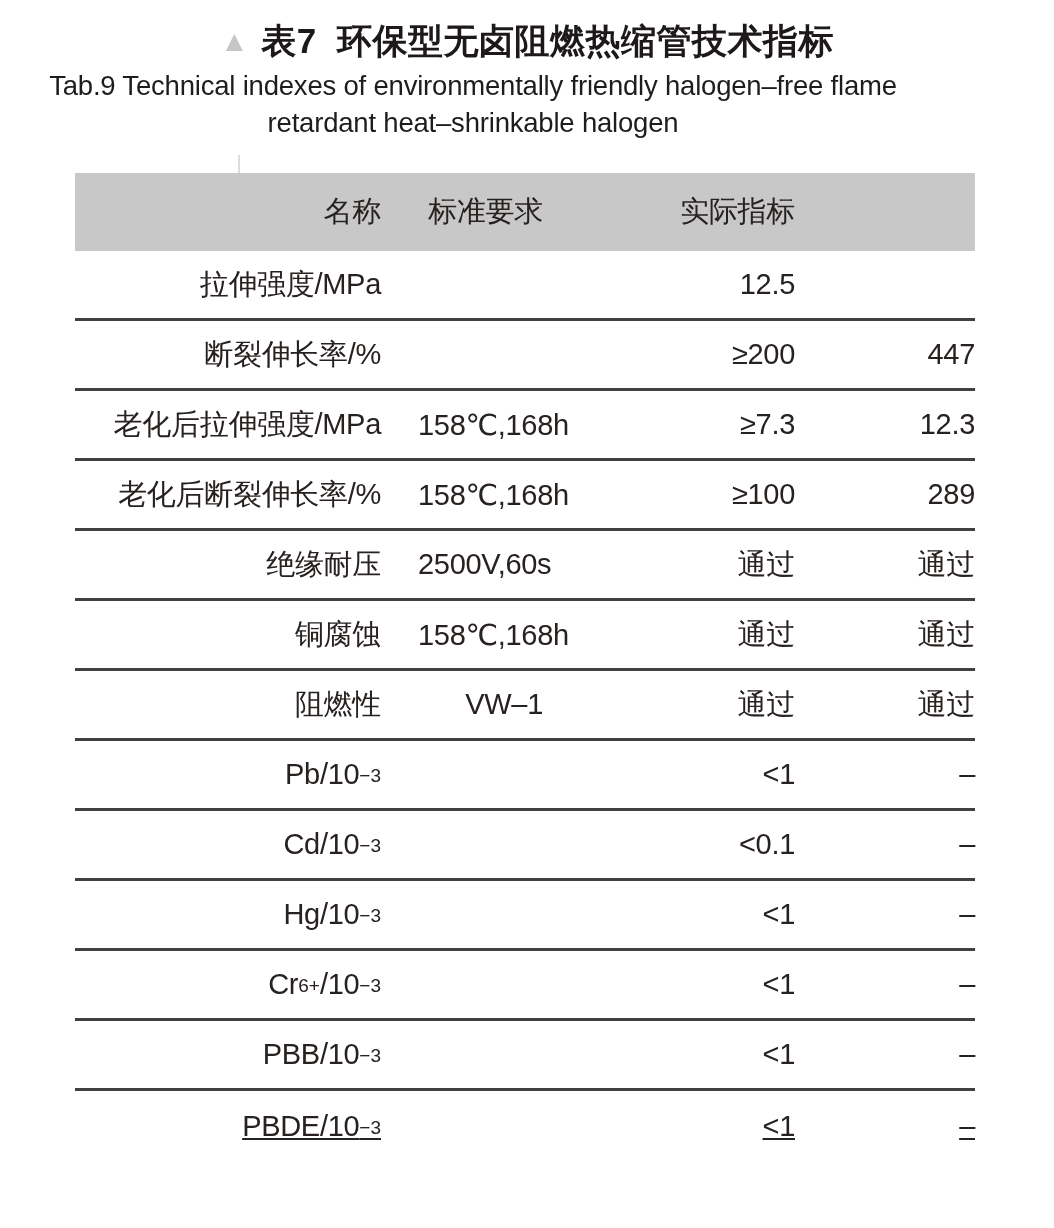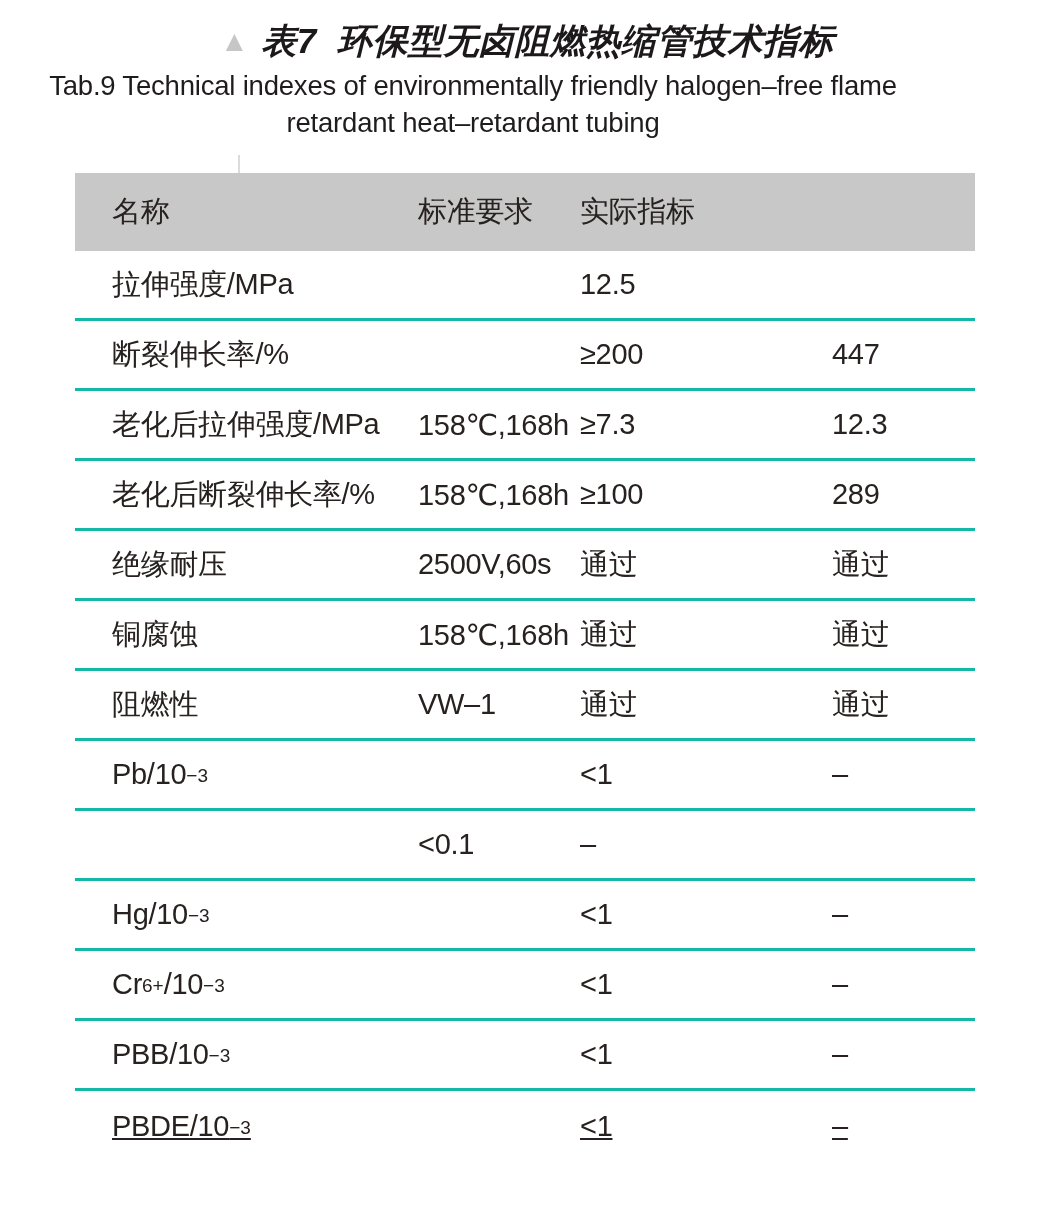--- a/index.html
+++ b/index.html
@@ -14,21 +14,21 @@
   .page { position: absolute; inset: 0; }
 
   
   .title-zh {
     position: absolute; top: 18px; left: 0; width: 1054px;
     text-align: center;
     font-size: 35px; font-weight: 700;
     color: #1d191a;
     letter-spacing: 0.5px;
   }
-  .title-zh .zh-text { white-space: pre; font-style: italic; }
+  .title-zh .zh-text { white-space: pre; }
   .tri {
     color: #c6c6c8;
     font-size: 29px;
     margin-right: 12px;
     vertical-align: 2px;
     font-weight: 400;
   }
   .title-en {
     position: absolute; top: 67px; left: 0; width: 946px;
     text-align: center;
@@ -47,29 +47,29 @@
     display: grid;
     grid-template-columns: 34% 18% 28% 20%;
     align-items: center;
     font-size: 29px;
     font-weight: 500;
     color: #27211f;
   }
   .row {
     height: 70px;
     box-sizing: border-box;
-    border-bottom: 3px solid #14b8a6;
+    border-bottom: 3px solid #404040;
     display: grid;
     grid-template-columns: 34% 18% 28% 20%;
     align-items: center;
     font-size: 29px;
     color: #27211f;
   }
   .row.last { border-bottom: none; text-decoration: underline; }
-  .cell { text-align: left; letter-spacing: -0.3px; white-space: nowrap; padding-left: 37px; }
+  .cell { text-align: right; letter-spacing: -0.3px; white-space: nowrap; padding-left: 37px; }
   .sp {
     font-size: 19px;
     position: relative;
     top: -2px;
     letter-spacing: 0;
   }
 
   
   .artifact-v {
     position: absolute; top: 155px; left: 238px;
@@ -81,21 +81,21 @@
 <body>
 
 <div class="page">
 
   <div class="title-zh">
     <span class="tri">▲</span><span class="zh-text">表7  环保型无卤阻燃热缩管技术指标</span>
   </div>
 
   <div class="title-en">
     <div>Tab.9 Technical indexes of environmentally friendly halogen–free flame</div>
-    <div>retardant heat–retardant tubing</div>
+    <div>retardant heat–shrinkable halogen</div>
   </div>
 
   <div class="artifact-v"></div>
 
   <div class="table">
 
     <div class="thead">
       <div class="cell">名称</div>
       <div class="cell">标准要求</div>
       <div class="cell">实际指标</div>
@@ -150,20 +150,21 @@
     </div>
 
     <div class="row">
       <div class="cell"><span>Pb/10</span><span class="sp">−3</span></div>
       <div class="cell"></div>
       <div class="cell">&lt;1</div>
       <div class="cell">–</div>
     </div>
 
     <div class="row">
+      <div class="cell"><span>Cd/10</span><span class="sp">−3</span></div>
       <div class="cell"></div>
       <div class="cell">&lt;0.1</div>
       <div class="cell">–</div>
     </div>
 
     <div class="row">
       <div class="cell"><span>Hg/10</span><span class="sp">−3</span></div>
       <div class="cell"></div>
       <div class="cell">&lt;1</div>
       <div class="cell">–</div>

